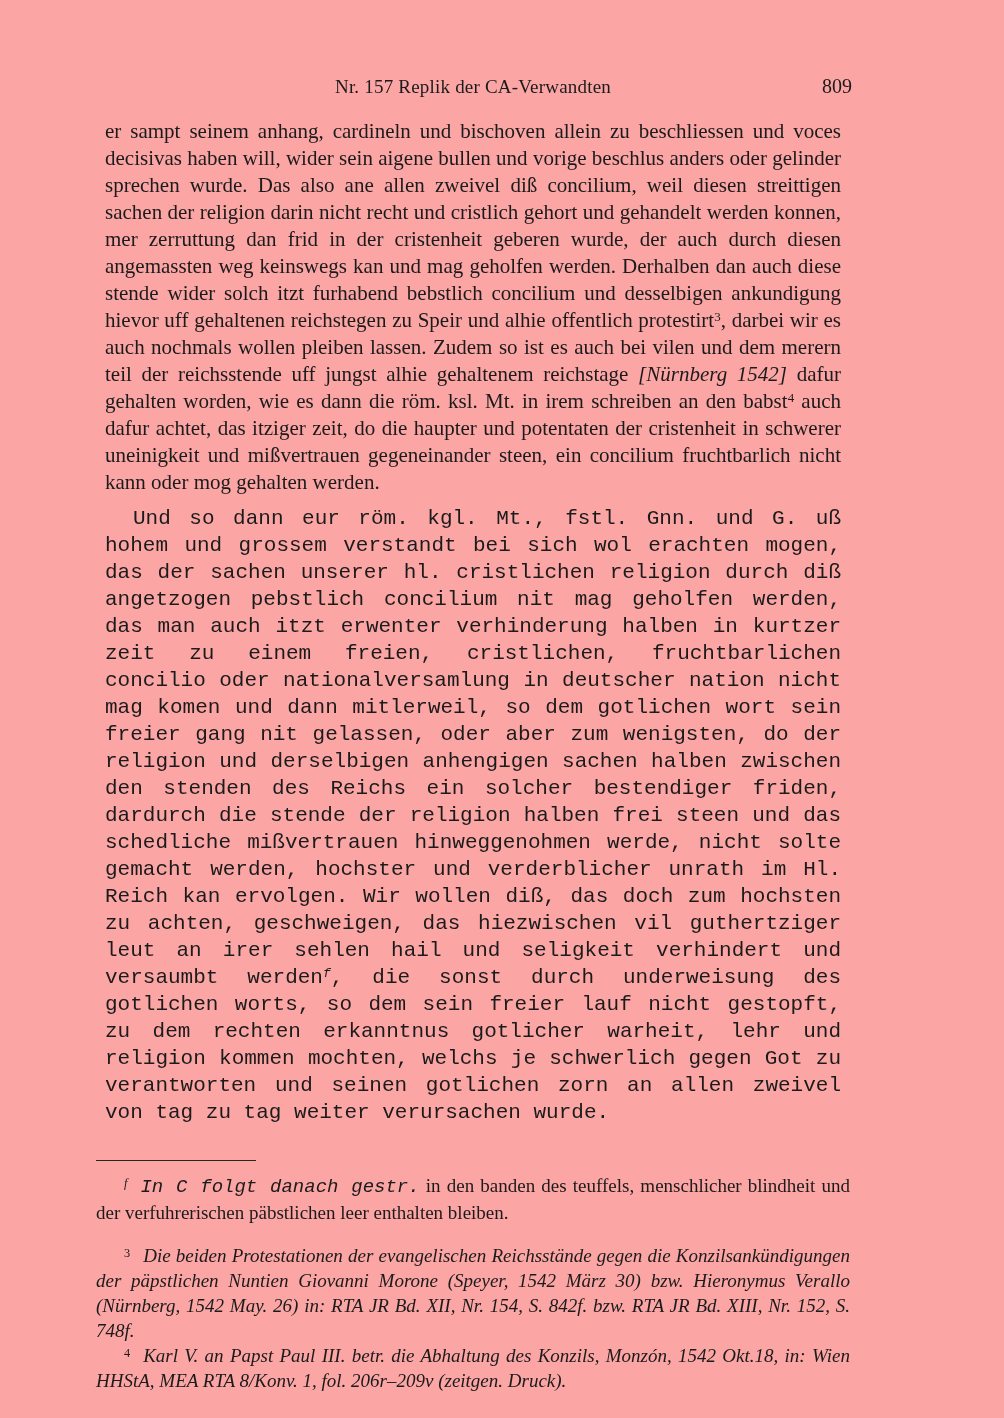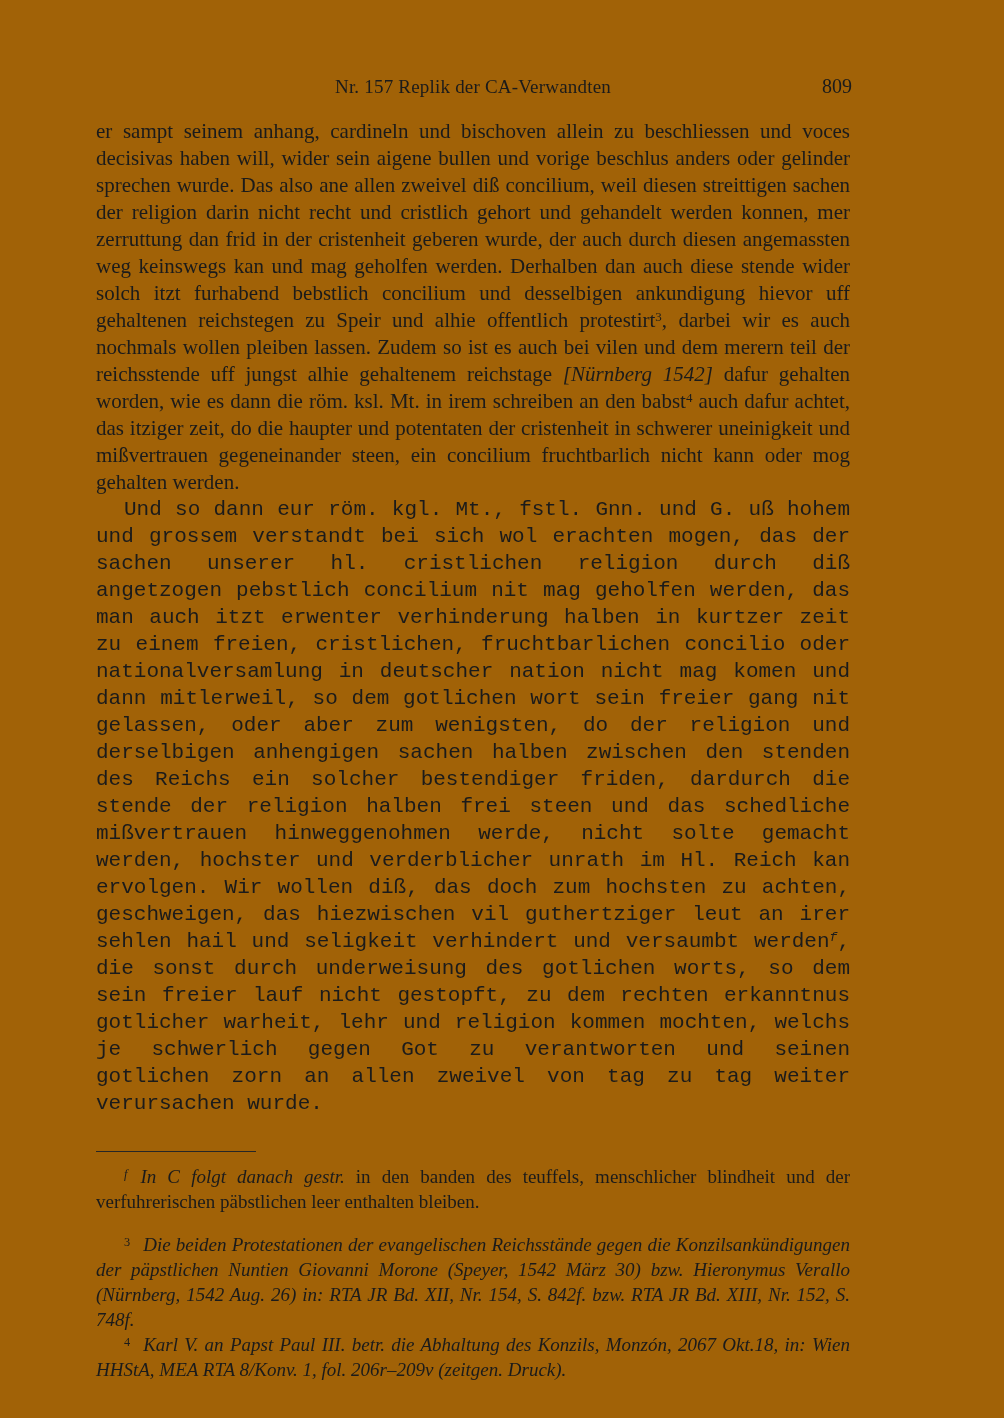--- a/index.html
+++ b/index.html
@@ -5,21 +5,21 @@
   html, body {
     margin: 0;
     padding: 0;
     background: #ffffff;
   }
   .page {
     position: relative;
     width: 1004px;
     height: 1418px;
     box-sizing: border-box;
-    background: #a16207;
+    background: #fca5a5;
     color: #1b1b1b;
     font-family: "Liberation Serif", "DejaVu Serif", serif;
     padding: 76px 154px 12px 96px;
     overflow: hidden;
   }
   .running-head {
     position: relative;
     height: 28px;
     margin-bottom: 14px;
     font-size: 19px;
@@ -34,21 +34,21 @@
     right: -2px;
     top: -1px;
     font-size: 20px;
   }
   .body-text {
     font-size: 21px;
     line-height: 27px;
     text-align: justify;
   }
   .para {
-    margin: 0;
+    margin: 9px;
   }
   .para.indent {
     text-indent: 28px;
     font-family: Liberation Mono, monospace;
   }
   sup.fn-ref {
     font-size: 0.62em;
     line-height: 0;
     vertical-align: baseline;
     position: relative;
@@ -81,20 +81,21 @@
     vertical-align: baseline;
     position: relative;
     top: -0.42em;
     margin-right: 13px;
   }
   .fn-label.letter {
     font-style: italic;
   }
   .fn-italic {
     font-style: italic;
+    font-family: Liberation Mono, monospace;
   }
   .fn-text {
     font-style: italic;
   }
   em { font-style: italic; }
 </style>
 </head>
 <body>
 
 <div class="page">
@@ -106,17 +107,17 @@
 
   <main class="body-text">
     <p class="para"><span>er sampt seinem anhang, cardineln und bischoven allein zu beschliessen und voces decisivas haben will, wider sein aigene bullen und vorige beschlus anders oder gelinder sprechen wurde. Das also ane allen zweivel diß concilium, weil diesen streittigen sachen der religion darin nicht recht und cristlich gehort und gehandelt werden konnen, mer zerruttung dan frid in der cristenheit geberen wurde, der auch durch diesen angemassten weg keinswegs kan und mag geholfen werden. Derhalben dan auch diese stende wider solch itzt furhabend bebstlich concilium und desselbigen ankundigung hievor uff gehaltenen reichstegen zu Speir und alhie offentlich protestirt</span><sup class="fn-ref">3</sup><span>, darbei wir es auch nochmals wollen pleiben lassen. Zudem so ist es auch bei vilen und dem merern teil der reichsstende uff jungst alhie gehaltenem reichstage </span><em>[Nürnberg 1542]</em><span> dafur gehalten worden, wie es dann die röm. ksl. Mt. in irem schreiben an den babst</span><sup class="fn-ref">4</sup><span> auch dafur achtet, das itziger zeit, do die haupter und potentaten der cristenheit in schwerer uneinigkeit und mißvertrauen gegeneinander steen, ein concilium fruchtbarlich nicht kann oder mog gehalten werden.</span></p>
     <p class="para indent"><span>Und so dann eur röm. kgl. Mt., fstl. Gnn. und G. uß hohem und grossem verstandt bei sich wol erachten mogen, das der sachen unserer hl. cristlichen religion durch diß angetzogen pebstlich concilium nit mag geholfen werden, das man auch itzt erwenter verhinderung halben in kurtzer zeit zu einem freien, cristlichen, fruchtbarlichen concilio oder nationalversamlung in deutscher nation nicht mag komen und dann mitlerweil, so dem gotlichen wort sein freier gang nit gelassen, oder aber zum wenigsten, do der religion und derselbigen anhengigen sachen halben zwischen den stenden des Reichs ein solcher bestendiger friden, dardurch die stende der religion halben frei steen und das schedliche mißvertrauen hinweggenohmen werde, nicht solte gemacht werden, hochster und verderblicher unrath im Hl. Reich kan ervolgen. Wir wollen diß, das doch zum hochsten zu achten, geschweigen, das hiezwischen vil guthertziger leut an irer sehlen hail und seligkeit verhindert und versaumbt werden</span><sup class="fn-ref letter">f</sup><span>, die sonst durch underweisung des gotlichen worts, so dem sein freier lauf nicht gestopft, zu dem rechten erkanntnus gotlicher warheit, lehr und religion kommen mochten, welchs je schwerlich gegen Got zu verantworten und seinen gotlichen zorn an allen zweivel von tag zu tag weiter verursachen wurde.</span></p>
   </main>
 
   <hr class="footnote-sep">
 
   <section class="footnotes">
     <p class="footnote critical"><sup class="fn-label letter">f</sup><span class="fn-italic">In C folgt danach gestr.</span><span> in den banden des teuffels, menschlicher blindheit und der verfuhrerischen päbstlichen leer enthalten bleiben.</span></p>
-    <p class="footnote numbered first-numbered"><sup class="fn-label">3</sup><span class="fn-text">Die beiden Protestationen der evangelischen Reichsstände gegen die Konzilsankündigungen der päpstlichen Nuntien Giovanni Morone (Speyer, 1542 März 30) bzw. Hieronymus Verallo (Nürnberg, 1542 Aug. 26) in: RTA JR Bd. XII, Nr. 154, S. 842f. bzw. RTA JR Bd. XIII, Nr. 152, S. 748f.</span></p>
-    <p class="footnote numbered"><sup class="fn-label">4</sup><span class="fn-text">Karl V. an Papst Paul III. betr. die Abhaltung des Konzils, Monzón, 2067 Okt.18, in: Wien HHStA, MEA RTA 8/Konv. 1, fol. 206r–209v (zeitgen. Druck).</span></p>
+    <p class="footnote numbered first-numbered"><sup class="fn-label">3</sup><span class="fn-text">Die beiden Protestationen der evangelischen Reichsstände gegen die Konzilsankündigungen der päpstlichen Nuntien Giovanni Morone (Speyer, 1542 März 30) bzw. Hieronymus Verallo (Nürnberg, 1542 May. 26) in: RTA JR Bd. XII, Nr. 154, S. 842f. bzw. RTA JR Bd. XIII, Nr. 152, S. 748f.</span></p>
+    <p class="footnote numbered"><sup class="fn-label">4</sup><span class="fn-text">Karl V. an Papst Paul III. betr. die Abhaltung des Konzils, Monzón, 1542 Okt.18, in: Wien HHStA, MEA RTA 8/Konv. 1, fol. 206r–209v (zeitgen. Druck).</span></p>
   </section>
 
 </div>
 
 </body></html>

